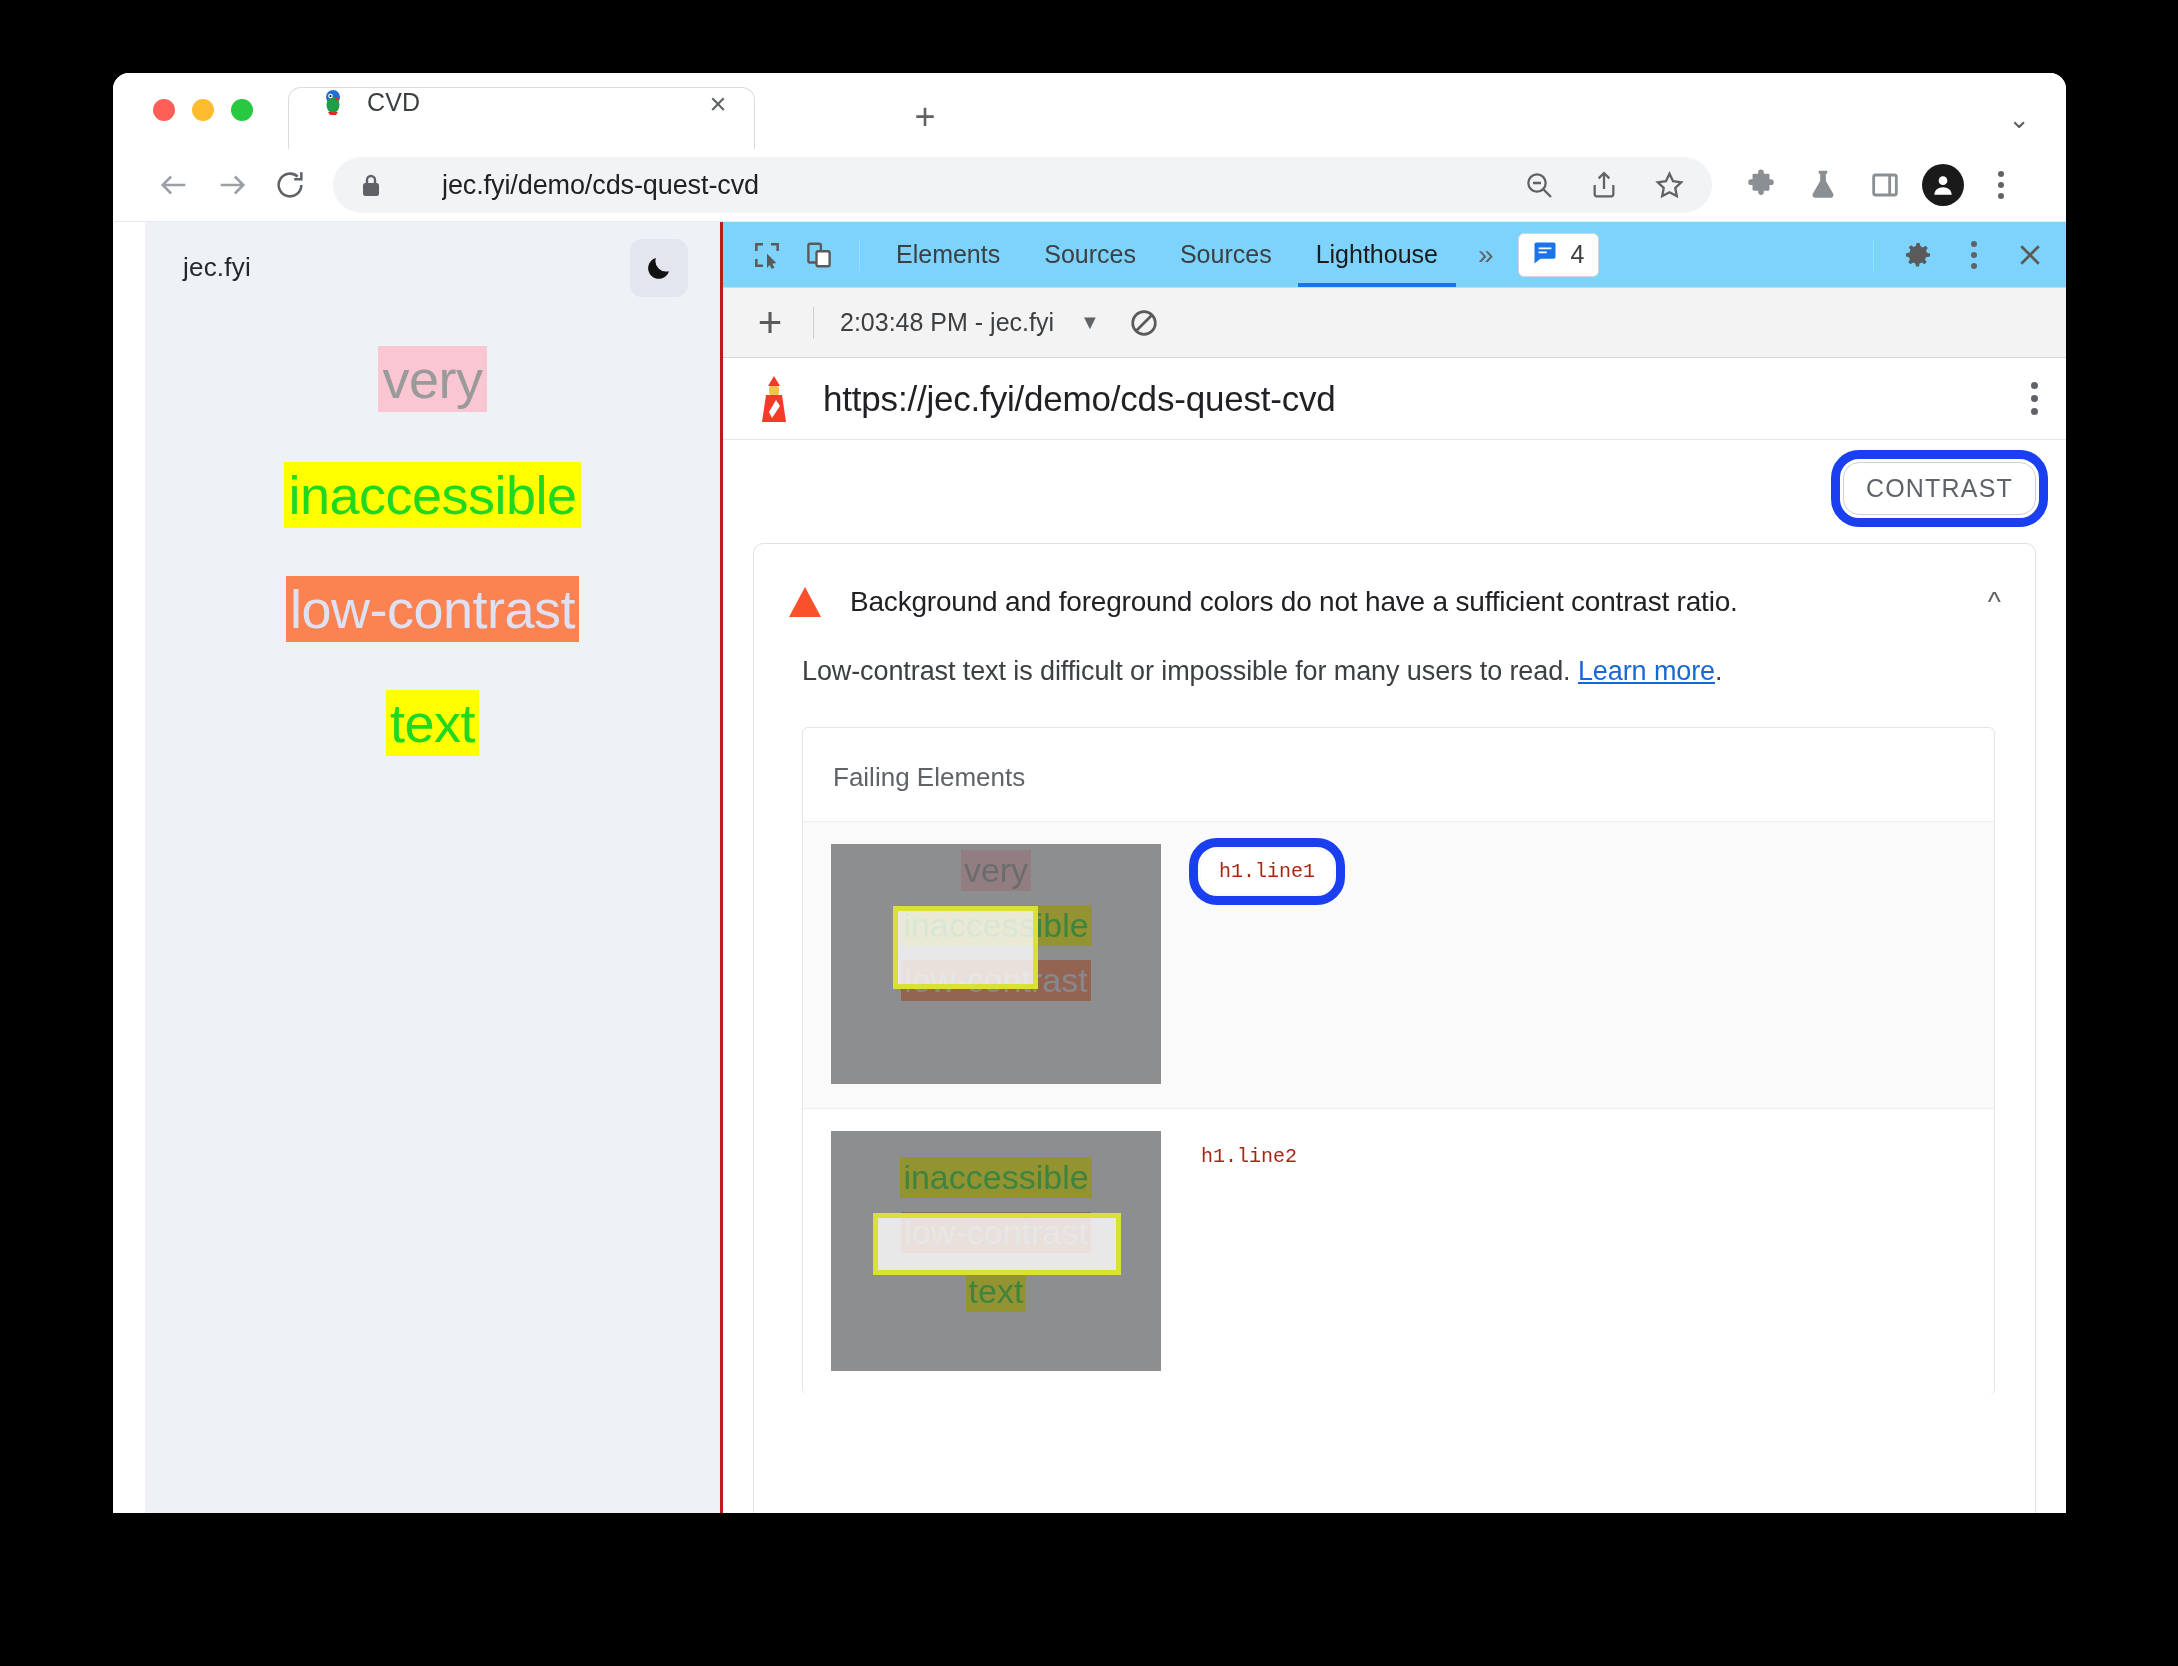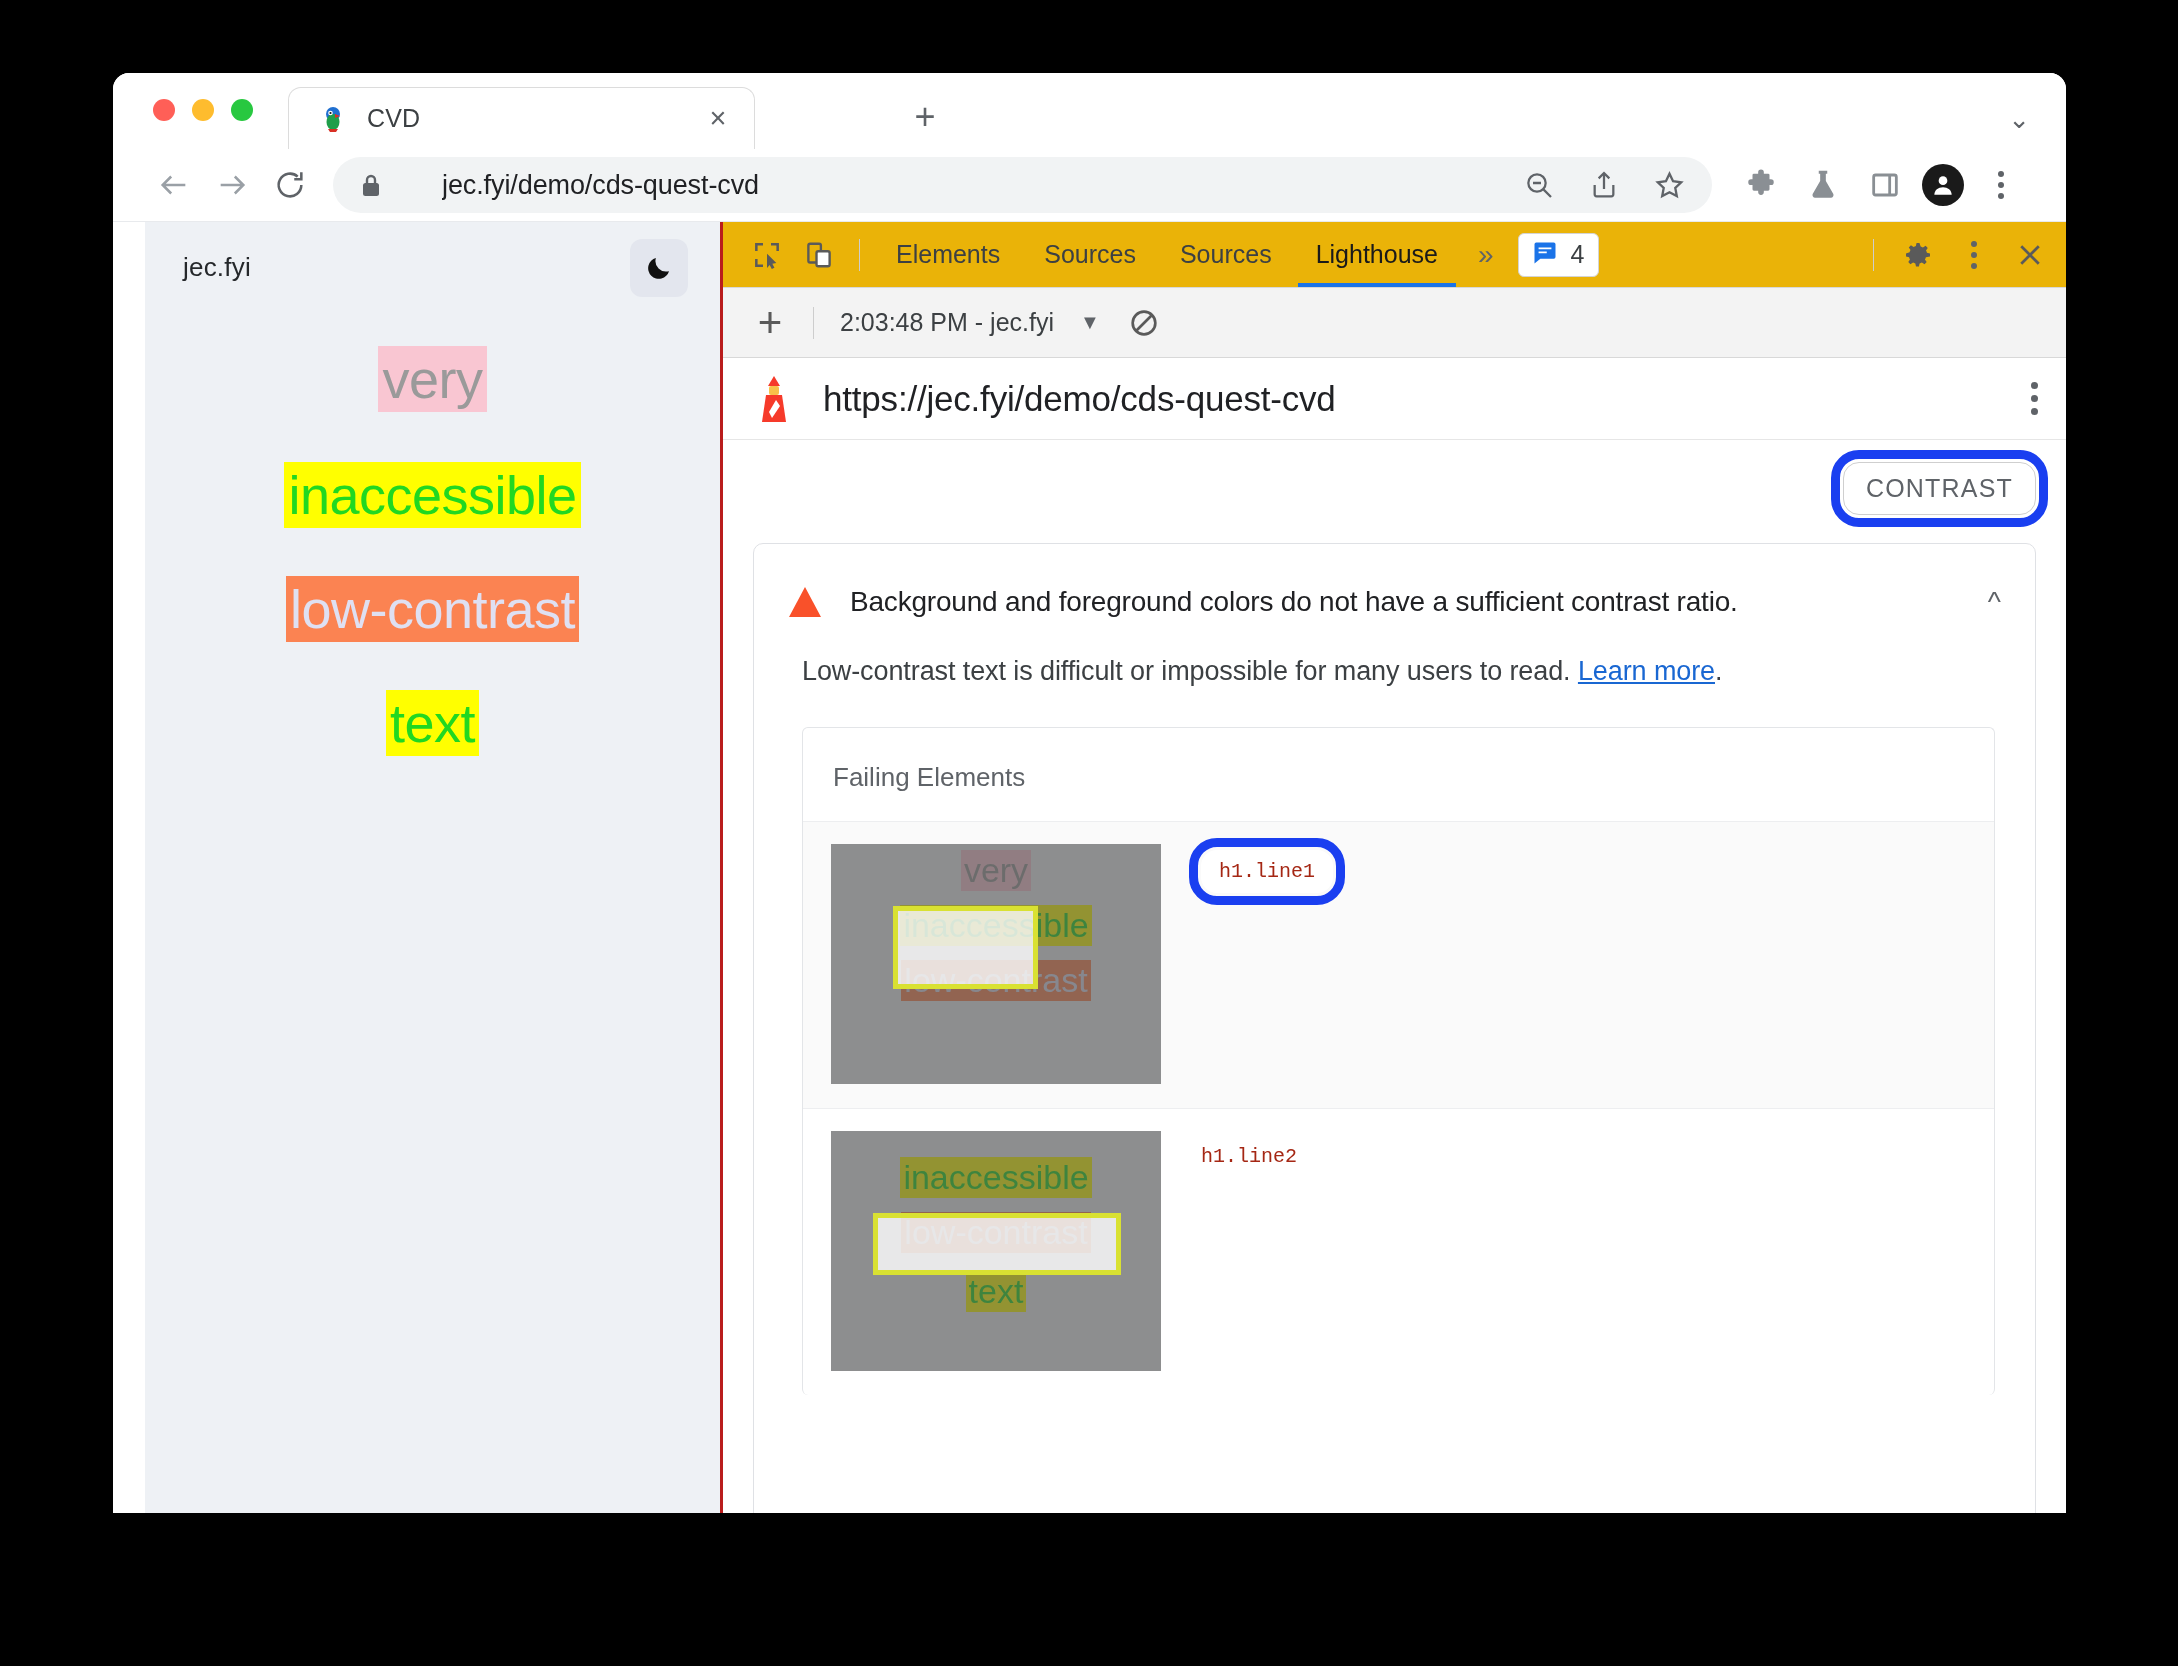--- a/index.html
+++ b/index.html
@@ -40,21 +40,21 @@
   .dot.yellow { background: #febc2e; }
   .dot.green  { background: #28c840; }
 
   .tab {
     position: absolute; left: 175px; bottom: 0;
     width: 467px; height: 62px;
     background: #fff;
     border: 1px solid #dcdcdc;
     border-bottom: none;
     border-radius: 13px 13px 0 0;
-    display: flex; align-items: center;
+    display: flex; 
     padding: 0 20px;
   }
   .tab-favicon {
     width: 28px; height: 28px; margin-left: 10px; margin-right: 20px;
     flex: none; position: relative;
   }
   .tab-title {
     font-size: 25px; color: #3c4043; letter-spacing: .1px;
     white-space: nowrap; overflow: hidden;
   }
@@ -149,21 +149,21 @@
   }
   .chunk.l1 { background: #f9c6d2; color: #9a9a9a; }
   .chunk.l2 { background: #ffff00; color: #21d821; }
   .chunk.l3 { background: #fb8352; color: #dfe0f2; }
   .chunk.l4 { background: #ffff00; color: #21d821; }
 
   
   .devtools { flex: 1 1 auto; display: flex; flex-direction: column; min-width: 0; background: #fff; }
   .dt-tabbar {
     height: 66px; flex: none;
-    background: #eab308;
+    background: #7dd3fc;
     border-bottom: 1px solid #d8d8d8;
     display: flex; align-items: center; padding: 0 10px 0 18px;
   }
   .dt-iconbtn {
     width: 52px; height: 52px;
     display: flex; align-items: center; justify-content: center;
     color: #5a5a5a; flex: none;
   }
   .dt-sep { width: 1px; height: 32px; background: #cdcdcd; margin: 0 14px; flex: none; }
   .dt-tab {

